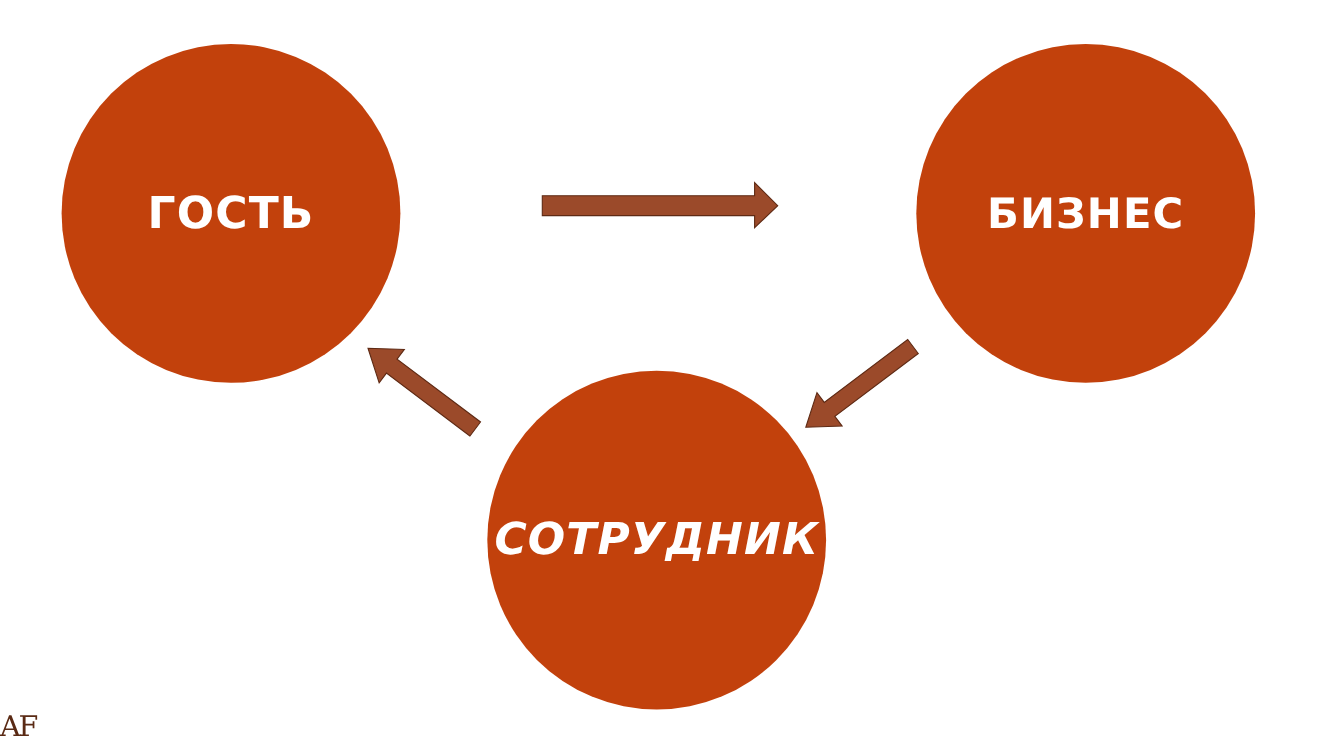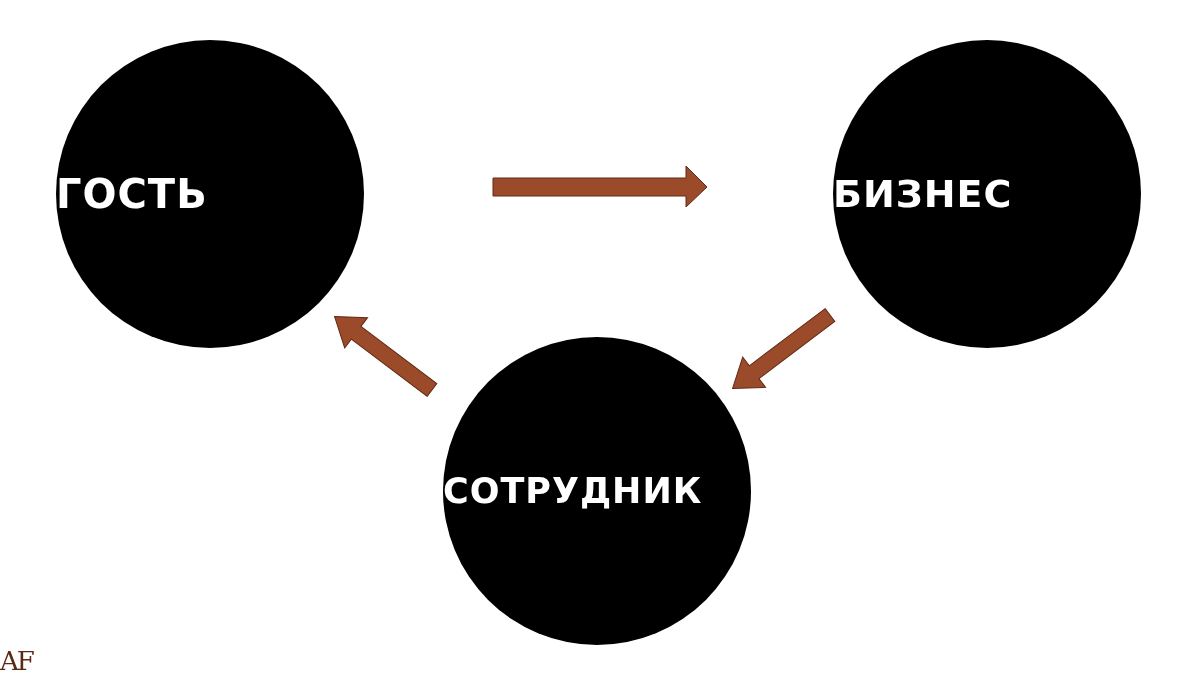--- a/index.html
+++ b/index.html
@@ -1,17 +1,17 @@
 <!DOCTYPE html>
 <html><head>
 <meta charset="utf-8">
 <style>
   html, body { margin: 0; padding: 0; background: #ffffff; }
   .canvas { position: relative; width: 1200px; height: 675px; overflow: hidden; background: #ffffff; font-family: "DejaVu Sans", sans-serif; }
-  .node { position: absolute; border-radius: 50%; background: #000000; display: flex; align-items: center; justify-content: flex-start; }
+  .node { position: absolute; border-radius: 50%; background: #c2410c; display: flex; align-items: center; justify-content: center; }
   .node-label { color: #ffffff; font-weight: bold; font-size: 40px; letter-spacing: 1px; white-space: nowrap; }
   svg.arrows { position: absolute; left: 0; top: 0; }
   .logo { position: absolute; left: 0; top: 648px; font-family: "DejaVu Serif", serif; font-weight: normal; font-size: 26px; color: #5a2a14; letter-spacing: -2px; line-height: 1; }
 </style>
 </head>
 <body>
 
 <div class="canvas">
 
   <svg class="arrows" width="1200" height="675" viewBox="0 0 1200 675">
@@ -29,17 +29,17 @@
 
   <div class="node" style="left:56px; top:40px; width:308px; height:308px;">
     <span class="node-label">ГОСТЬ</span>
   </div>
 
   <div class="node" style="left:833px; top:40px; width:308px; height:308px;">
     <span class="node-label" style="font-size:38px;">БИЗНЕС</span>
   </div>
 
   <div class="node" style="left:443px; top:337px; width:308px; height:308px;">
-    <span class="node-label" style="font-size:35px;">СОТРУДНИК</span>
+    <span class="node-label" style="font-size:40px;font-style:italic;">СОТРУДНИК</span>
   </div>
 
   <div class="logo">AF</div>
 </div>
 
 </body></html>

